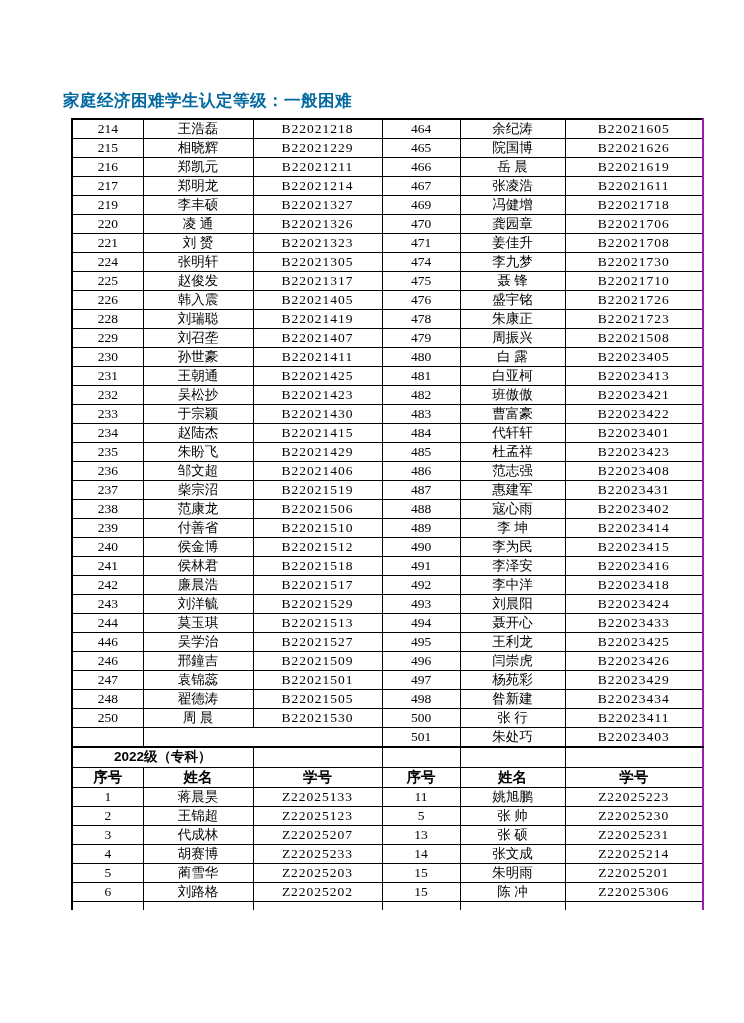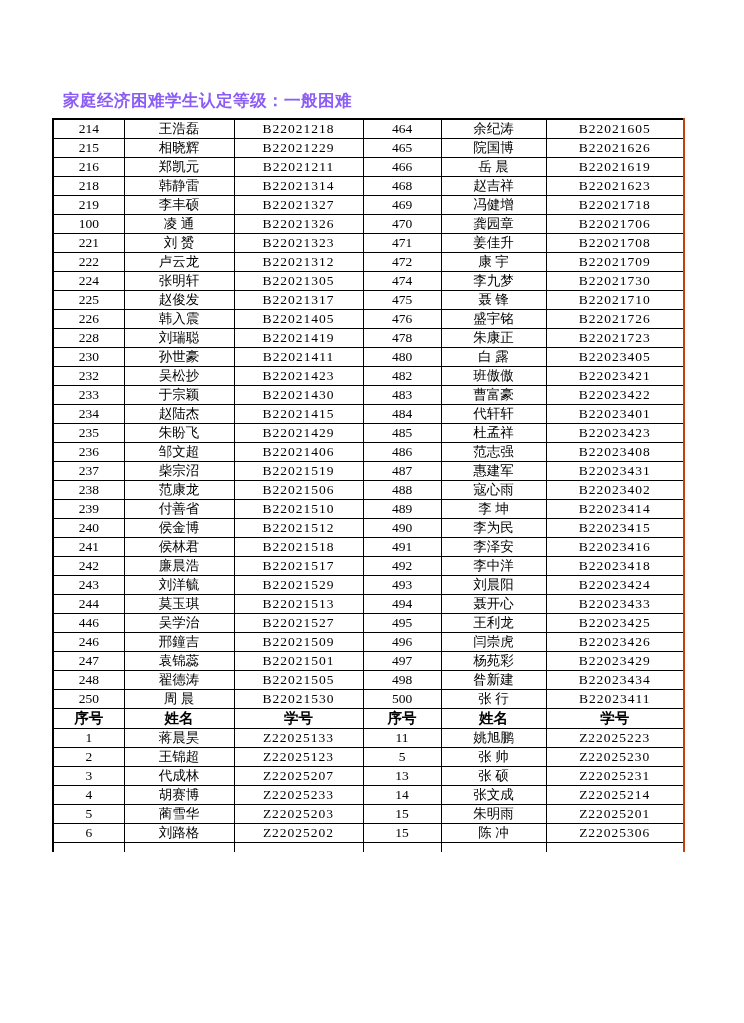--- a/index.html
+++ b/index.html
@@ -4,27 +4,27 @@
 <style>
   html,body { margin:0; padding:0; background:#e8e8e8; }
   .page {
     position:relative; width:744px; height:1023px; background:#ffffff;
     margin:0 auto; overflow:hidden; color:#000;
     font-family:"Liberation Serif","DejaVu Serif",serif;
   }
   .title {
     position:absolute; left:63px; top:90px;
     font-family:Liberation Sans, sans-serif;
-    font-weight:700; font-size:16.5px; letter-spacing:0.5px; color:#8b5cf6;
+    font-weight:700; font-size:16.5px; letter-spacing:0.5px; color:#0369a1;
     white-space:nowrap;
   }
   table.roster {
-    position:absolute; left:52px; top:118px; width:631px;
+    position:absolute; left:71px; top:118px; width:631px;
     border-collapse:collapse; table-layout:fixed;
-    border-top:2px solid #000; border-left:2px solid #000; border-right:2px solid #c2410c;
+    border-top:2px solid #000; border-left:2px solid #000; border-right:2px solid #a21caf;
     border-bottom:none;
   }
   table.roster td {
     border:1px solid #000; padding:0; text-align:center; vertical-align:middle;
     font-size:13.5px; color:#000; white-space:nowrap; overflow:hidden;
   }
   tbody.main-rows tr { height:18.7px; }
   tbody.spec-rows tr { height:19px; }
   td.serial { font-size:13.5px; }
   td.sid { font-size:13.5px; letter-spacing:1px; }
@@ -79,60 +79,52 @@
         </tr>
         <tr>
           <td class="serial">216</td>
           <td class="cname">郑凯元</td>
           <td class="sid">B22021211</td>
           <td class="serial">466</td>
           <td class="cname">岳 晨</td>
           <td class="sid">B22021619</td>
         </tr>
         <tr>
-          <td class="serial">218</td>
-          <td class="cname">韩静雷</td>
-          <td class="sid">B22021314</td>
-          <td class="serial">468</td>
-          <td class="cname">赵吉祥</td>
-          <td class="sid">B22021623</td>
+          <td class="serial">217</td>
+          <td class="cname">郑明龙</td>
+          <td class="sid">B22021214</td>
+          <td class="serial">467</td>
+          <td class="cname">张凌浩</td>
+          <td class="sid">B22021611</td>
         </tr>
         <tr>
           <td class="serial">219</td>
           <td class="cname">李丰硕</td>
           <td class="sid">B22021327</td>
           <td class="serial">469</td>
           <td class="cname">冯健增</td>
           <td class="sid">B22021718</td>
         </tr>
         <tr>
-          <td class="serial">100</td>
+          <td class="serial">220</td>
           <td class="cname">凌 通</td>
           <td class="sid">B22021326</td>
           <td class="serial">470</td>
           <td class="cname">龚园章</td>
           <td class="sid">B22021706</td>
         </tr>
         <tr>
           <td class="serial">221</td>
           <td class="cname">刘 赟</td>
           <td class="sid">B22021323</td>
           <td class="serial">471</td>
           <td class="cname">姜佳升</td>
           <td class="sid">B22021708</td>
         </tr>
         <tr>
-          <td class="serial">222</td>
-          <td class="cname">卢云龙</td>
-          <td class="sid">B22021312</td>
-          <td class="serial">472</td>
-          <td class="cname">康 宇</td>
-          <td class="sid">B22021709</td>
-        </tr>
-        <tr>
           <td class="serial">224</td>
           <td class="cname">张明轩</td>
           <td class="sid">B22021305</td>
           <td class="serial">474</td>
           <td class="cname">李九梦</td>
           <td class="sid">B22021730</td>
         </tr>
         <tr>
           <td class="serial">225</td>
           <td class="cname">赵俊发</td>
@@ -151,28 +143,44 @@
         </tr>
         <tr>
           <td class="serial">228</td>
           <td class="cname">刘瑞聪</td>
           <td class="sid">B22021419</td>
           <td class="serial">478</td>
           <td class="cname">朱康正</td>
           <td class="sid">B22021723</td>
         </tr>
         <tr>
+          <td class="serial">229</td>
+          <td class="cname">刘召垄</td>
+          <td class="sid">B22021407</td>
+          <td class="serial">479</td>
+          <td class="cname">周振兴</td>
+          <td class="sid">B22021508</td>
+        </tr>
+        <tr>
           <td class="serial">230</td>
           <td class="cname">孙世豪</td>
           <td class="sid">B22021411</td>
           <td class="serial">480</td>
           <td class="cname">白 露</td>
           <td class="sid">B22023405</td>
         </tr>
         <tr>
+          <td class="serial">231</td>
+          <td class="cname">王朝通</td>
+          <td class="sid">B22021425</td>
+          <td class="serial">481</td>
+          <td class="cname">白亚柯</td>
+          <td class="sid">B22023413</td>
+        </tr>
+        <tr>
           <td class="serial">232</td>
           <td class="cname">吴松抄</td>
           <td class="sid">B22021423</td>
           <td class="serial">482</td>
           <td class="cname">班傲傲</td>
           <td class="sid">B22023421</td>
         </tr>
         <tr>
           <td class="serial">233</td>
           <td class="cname">于宗颖</td>
@@ -302,23 +310,37 @@
           <td class="sid">B22023434</td>
         </tr>
         <tr>
           <td class="serial">250</td>
           <td class="cname">周 晨</td>
           <td class="sid">B22021530</td>
           <td class="serial">500</td>
           <td class="cname">张 行</td>
           <td class="sid">B22023411</td>
         </tr>
+        <tr>
+          <td class="serial"></td>
+          <td class="cname" colspan="2"></td>
+          <td class="serial">501</td>
+          <td class="cname">朱处巧</td>
+          <td class="sid">B22023403</td>
+        </tr>
       </tbody>
 
     <tbody>
+      <tr class="section-row">
+        <td colspan="2" class="section-label">2022级（专科）</td>
+        <td></td>
+        <td></td>
+        <td></td>
+        <td></td>
+      </tr>
       <tr class="header-row">
         <td>序号</td>
         <td>姓名</td>
         <td>学号</td>
         <td>序号</td>
         <td>姓名</td>
         <td>学号</td>
       </tr>
     </tbody>
 

